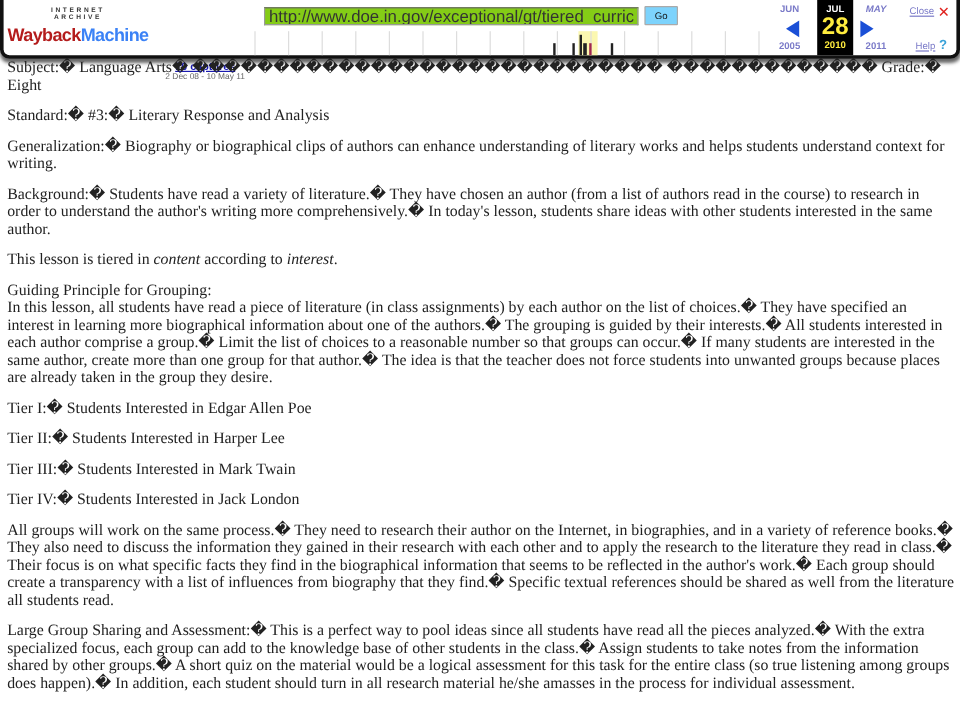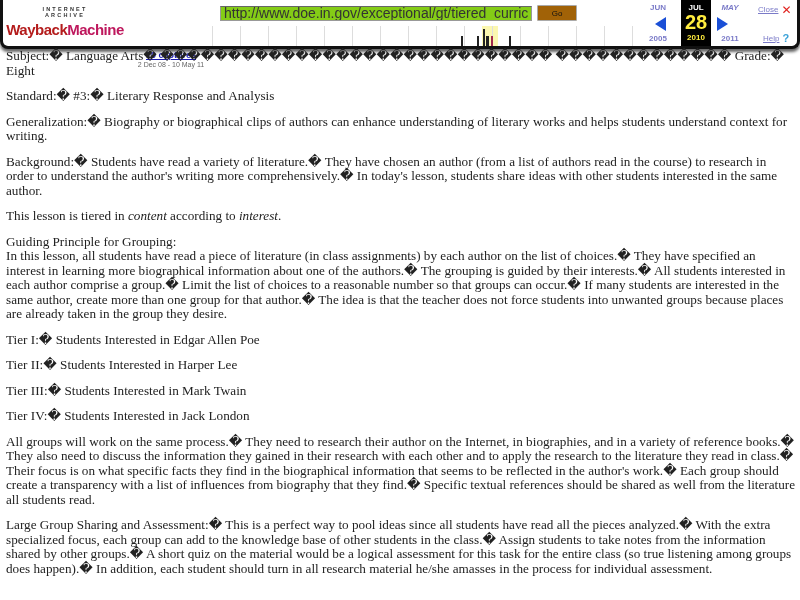--- a/index.html
+++ b/index.html
@@ -13,31 +13,31 @@
       border-radius: 0 0 8px 8px; box-shadow: 0 3px 3px rgba(0,0,0,0.6);
       font-family: "Liberation Sans", "DejaVu Sans", sans-serif;
     }
     .wb-logo { position: absolute; left: 18px; top: 6px; width: 88px; }
     .wb-logo-top { font-size: 5.5px; letter-spacing: 2.2px; color: #333; font-weight: bold; text-align: center; }
     .wb-logo-main {
       margin-top: 2px; height: 18px; display: flex; align-items: center; justify-content: center;
       font-size: 15px; font-weight: bold; letter-spacing: -0.5px; font-family: "Liberation Sans Narrow", "Liberation Sans", sans-serif;
     }
     .wb-logo-main .wb-way { color: #b41c1c; }
-    .wb-logo-main .wb-machine { color: #be185d; }
+    .wb-logo-main .wb-machine { color: #3b82f6; }
     .wb-captures { position: absolute; left: 128px; top: 26px; width: 80px; text-align: center; }
     .wb-captures-link { font-size: 9px; font-weight: bold; color: #1a1ab0; text-decoration: underline; display: block; margin-top: 24px; }
     .wb-captures-range { font-size: 7px; color: #666; display: block; margin-top: 1px; }
     .wb-url-row { position: absolute; left: 217px; top: 5px; display: flex; align-items: center; }
     .wb-url-input {
       width: 312px; height: 15px; border: 1px solid #999; border-top-color: #666;
       font-size: 14px; padding: 1px 3px; color: #333; font-family: "Liberation Sans", sans-serif; background: #84cc16;
     }
     .wb-go {
-      margin-left: 5px; height: 16px; width: 40px; font-size: 8px; border: 1px solid #aaa; background: #a16207;
+      margin-left: 5px; height: 16px; width: 28px; font-size: 8px; border: 1px solid #aaa; background: #7dd3fc;
       display: flex; align-items: center; justify-content: center; color: #111; border-radius: 1px;
     }
     .wb-sparkline { position: absolute; left: 209px; top: 23px; width: 422px; height: 24px; }
     .wb-spark-grid { position: absolute; top: 3px; width: 1px; height: 20px; background: #ddd; }
     .wb-spark-highlight { position: absolute; left: 270px; top: 3px; width: 16px; height: 20px; background: #fbf7b0; }
     .wb-spark-bar { position: absolute; bottom: 1px; width: 2px; background: #222; }
     .wb-calendar { position: absolute; left: 640px; top: 0; width: 106px; height: 46px; }
     .wb-cal-col { position: absolute; top: 0; width: 30px; text-align: center; }
     .wb-cal-month { font-size: 8px; font-weight: bold; color: #7a7ac8; margin-top: 3px; display: block; }
     .wb-cal-year { font-size: 8px; font-weight: bold; color: #7a7ac8; display: block; }

